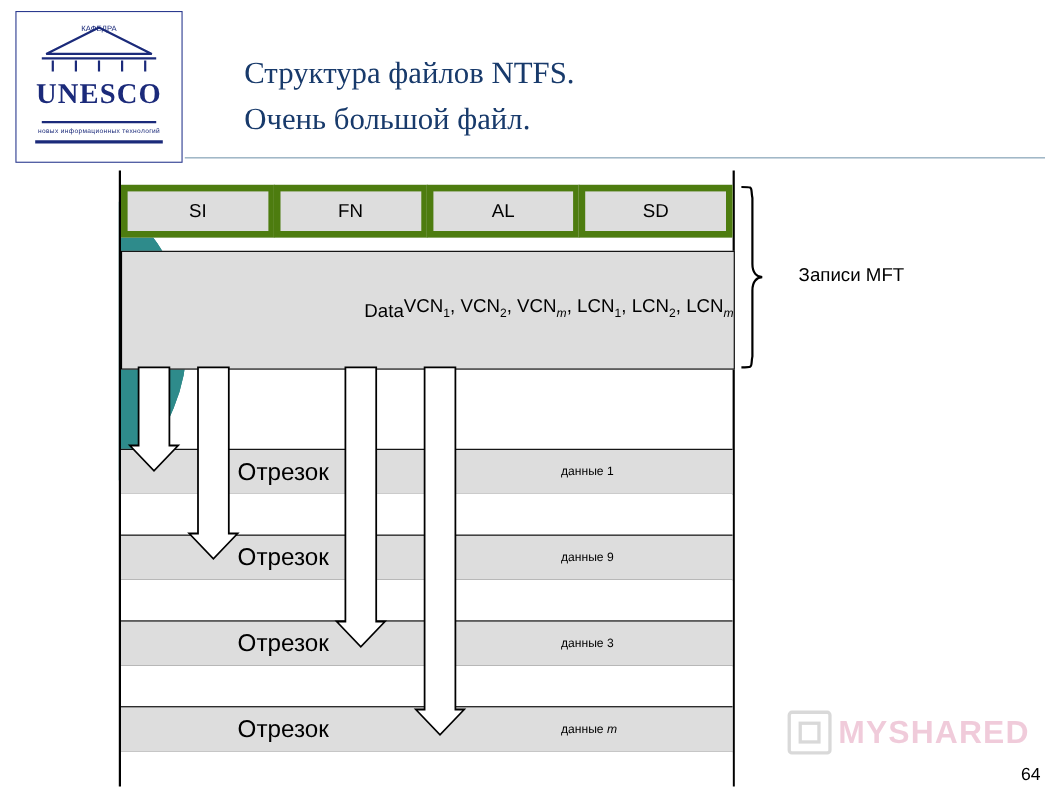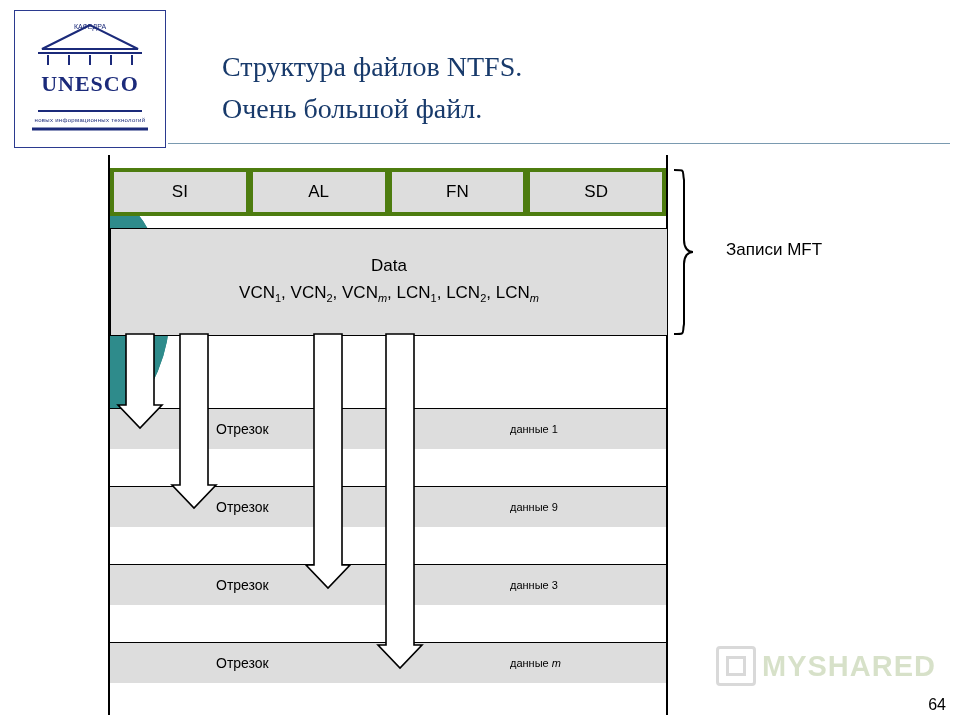--- a/index.html
+++ b/index.html
@@ -30,21 +30,21 @@
   
   .logo-box{
     position:absolute;left:14px;top:10px;width:150px;height:136px;
     border:1px solid #2b3a8f;background:#ffffff;z-index:5;
     display:flex;align-items:center;justify-content:center;
   }
   .logo-inner{width:136px;height:120px;position:relative;}
   .logo-title{
     position:absolute;left:0;top:52px;width:136px;text-align:center;
     font-family:"Liberation Serif", serif;
-    font-size:22px;font-weight:bold;color:#1b2a7a;letter-spacing:1px;
+    font-size:26px;font-weight:bold;color:#1b2a7a;letter-spacing:1px;
   }
   .logo-sub{
     position:absolute;left:0;top:98px;width:136px;text-align:center;
     font-size:6px;color:#1b2a7a;letter-spacing:.3px;
   }
   .logo-top{
     position:absolute;left:0;top:4px;width:136px;text-align:center;
     font-size:7px;color:#1b2a7a;
   }
 
@@ -64,30 +64,30 @@
   .diagram{
     position:absolute;left:108px;top:155px;width:560px;height:560px;
     border-left:2px solid #000;border-right:2px solid #000;
     box-sizing:border-box;z-index:3;
   }
   .mft-header-row{
     position:absolute;left:110px;top:168px;width:556px;height:48px;
     display:flex;z-index:4;
   }
   .mft-cell{
-    flex:1;border:4px solid #4d7c0f;background:#dddddd;
+    flex:1;border:6px solid #4d7c0f;background:#dddddd;
     display:flex;align-items:center;justify-content:center;
     font-size:17px;color:#000;margin-left:-1px;
   }
   .mft-cell:first-child{margin-left:0;}
 
   .data-box{
     position:absolute;left:110px;top:228px;width:556px;height:106px;
     border:1px solid #000;background:#dddddd;z-index:4;
-    display:flex;flex-direction:column;align-items:center;justify-content:center;
+    display:flex;align-items:center;justify-content:flex-end;
     font-size:17px;color:#000;line-height:27px;
   }
   .data-box .row{white-space:nowrap;}
   .data-box sub{font-size:11px;}
   .ital{font-style:italic;}
   .krow{letter-spacing:0;}
 
   
   .brace{
     position:absolute;left:672px;top:168px;width:22px;height:168px;z-index:5;
@@ -102,21 +102,21 @@
     position:absolute;left:110px;top:408px;width:556px;z-index:3;
   }
   .stripe{
     height:40px;border-top:1px solid #000;border-bottom:1px solid #000;
     display:flex;align-items:center;position:relative;
     margin-bottom:-1px;
   }
   .stripe.grey{background:#dddddd;}
   .stripe.white{background:#ffffff;height:38px;border-top:none;border-bottom:none;}
   .seg-label{
-    position:absolute;left:106px;font-size:14px;color:#000;
+    position:absolute;left:106px;font-size:22px;color:#000;
   }
   .data-label{
     position:absolute;left:400px;font-size:11px;color:#000;
   }
 
   
   .arrows{position:absolute;left:0;top:0;width:960px;height:720px;z-index:6;pointer-events:none;}
 
   
   .page-num{
@@ -124,21 +124,21 @@
   }
   .watermark{
     position:absolute;right:24px;bottom:34px;z-index:7;
     display:flex;align-items:center;gap:6px;opacity:.22;
   }
   .wm-icon{
     width:34px;height:34px;border:3px solid #555;border-radius:4px;
     display:flex;align-items:center;justify-content:center;
   }
   .wm-icon div{width:14px;height:14px;border:3px solid #555;}
-  .wm-text{font-size:29px;font-weight:bold;color:#4d7c0f;letter-spacing:1px;}
+  .wm-text{font-size:29px;font-weight:bold;color:#be185d;letter-spacing:1px;}
 </style>
 </head>
 <body>
 
 <div class="teal-circle"></div>
 <div class="teal-circle-inner"></div>
 <div class="white-wedge"></div>
 
 <div class="logo-box">
   <div class="logo-inner">
@@ -164,22 +164,22 @@
 <div class="title-block">
   <div class="title-line">Структура файлов NTFS.</div>
   <div class="title-line">Очень большой файл.</div>
 </div>
 <div class="header-rule"></div>
 
 <div class="diagram"></div>
 
 <div class="mft-header-row">
   <div class="mft-cell">SI</div>
+  <div class="mft-cell">FN</div>
   <div class="mft-cell">AL</div>
-  <div class="mft-cell">FN</div>
   <div class="mft-cell">SD</div>
 </div>
 
 <div class="data-box">
   <div class="row">Data</div>
   <div class="row">
     VCN<sub>1</sub>, VCN<sub>2</sub>, VCN<sub><span class="ital">m</span></sub>, LCN<sub>1</sub>, LCN<sub>2</sub>, LCN<sub><span class="ital">m</span></sub>
   </div>
 </div>
 

